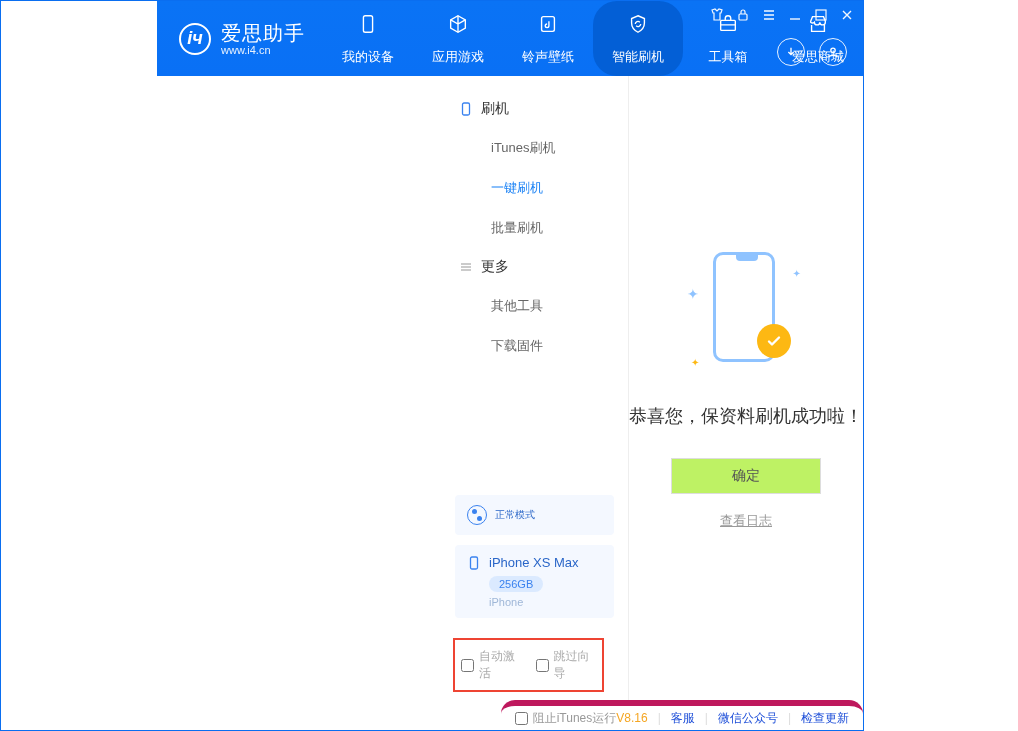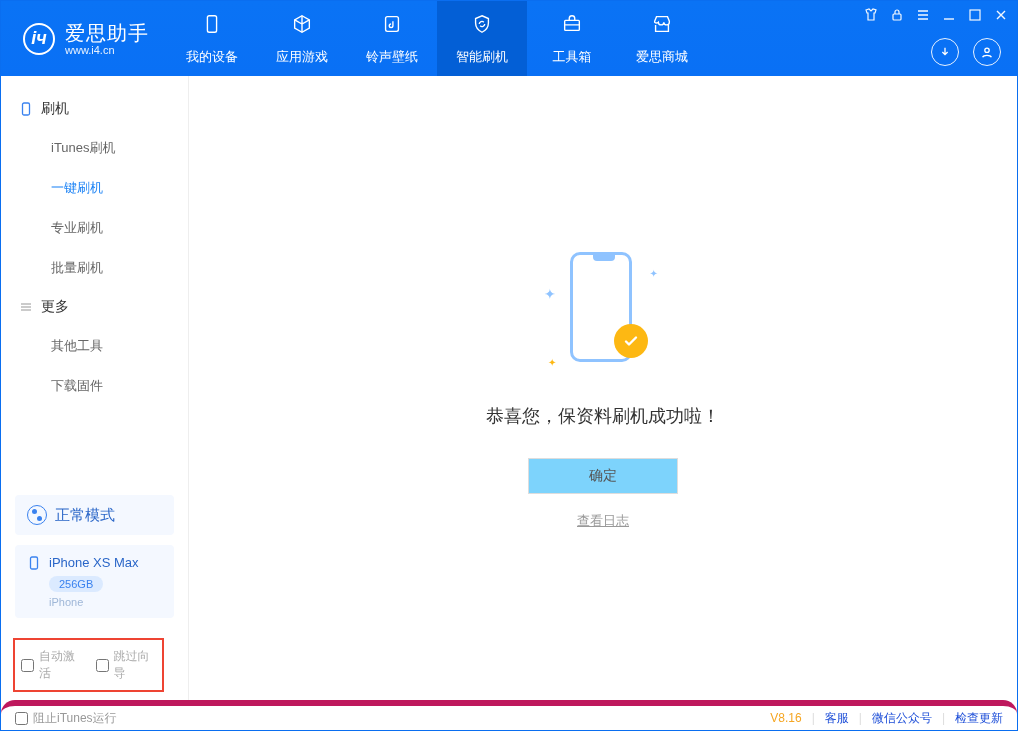--- a/index.html
+++ b/index.html
@@ -1,46 +1,46 @@
 <!DOCTYPE html>
 <html><head>
 <meta charset="utf-8">
 <style>
 * { margin: 0; padding: 0; box-sizing: border-box; }
 body { font-family: "Microsoft YaHei", -apple-system, sans-serif; font-size: 13px; color: #333; background: #fff; }
-.window { width: 1018px; height: 731px; border: 1px solid #0a6ef0; display: flex; flex-direction: column; position: relative; }
+.window { width: 864px; height: 731px; border: 1px solid #0a6ef0; display: flex; flex-direction: column; position: relative; align-items: flex-end; }
 
 
 .header { height: 75px; background: linear-gradient(to bottom, #0a73f5, #0970f5); display: flex; align-items: center; color: #fff; position: relative; }
 .logo-area { display: flex; align-items: center; padding: 0 18px 0 22px; gap: 10px; }
 .logo-badge { width: 32px; height: 32px; border-radius: 50%; border: 2px solid #fff; display: flex; align-items: center; justify-content: center; font-weight: bold; font-size: 18px; font-style: italic; }
 .logo-text .name { font-size: 20px; font-weight: 500; letter-spacing: 1px; line-height: 1.1; }
 .logo-text .url { font-size: 11px; opacity: 0.9; }
 .tabs { display: flex; align-self: stretch; }
 .tab { width: 90px; display: flex; flex-direction: column; align-items: center; justify-content: center; gap: 11px; cursor: pointer; font-size: 13px; }
-.tab.active { background: #035fd6; }
+.tab.active { background: #035fd6; border-radius: 24px; }
 .tab-icon { width: 26px; height: 26px; display: flex; align-items: center; justify-content: center; }
 .tab-icon svg { width: 22px; height: 22px; }
 .rightctrls { position: absolute; right: 8px; top: 6px; display: flex; gap: 10px; align-items: center; }
 .small-icon { width: 16px; height: 16px; cursor: pointer; opacity: 0.95; display:flex; align-items:center; justify-content:center; }
 .big-right { position: absolute; right: 16px; bottom: 10px; display: flex; gap: 14px; }
 .circ-btn { width: 28px; height: 28px; border-radius: 50%; border: 1.5px solid rgba(255,255,255,0.9); display: flex; align-items: center; justify-content: center; cursor: pointer; }
 
 
 .body { flex: 1; display: flex; min-height: 0; }
 .sidebar { width: 188px; border-right: 1px solid #eee; display: flex; flex-direction: column; }
 .nav { padding-top: 14px; flex: 1; overflow: auto; }
 .nav-group-title { display: flex; align-items: center; gap: 8px; padding: 10px 18px; font-size: 14px; color: #333; font-weight: 500; }
 .nav-group-title .gicon { width: 14px; height: 14px; display: flex; align-items: center; justify-content: center; }
 .nav-item { padding: 11px 18px 11px 50px; font-size: 13px; color: #666; cursor: pointer; }
 .nav-item.active { color: #1b82f5; }
 
 .status-block { padding: 10px 14px; }
 .status-box, .device-box { background: #f4f8ff; border-radius: 4px; margin-bottom: 10px; }
-.status-box { padding: 10px 12px; display: flex; align-items: center; gap: 8px; color: #2a66c8; font-size: 15px; }
+.status-box { padding: 10px 12px; display: flex; align-items: center; gap: 8px; color: #2a66c8; font-size: 10px; }
 .status-dot { width: 20px; height: 20px; border-radius: 50%; border: 1.5px solid #3a82ef; color: #3a82ef; display: flex; align-items: center; justify-content: center; font-size: 11px; position: relative; }
 .status-dot::before, .status-dot::after { content: ""; position: absolute; border-radius: 50%; background: #3a82ef; }
 .status-dot::before { width: 5px; height: 5px; top: 3px; left: 4px; }
 .status-dot::after { width: 5px; height: 5px; bottom: 3px; right: 4px; }
 .device-box { padding: 10px 12px; }
 .device-row1 { display: flex; align-items: center; gap: 8px; color: #2a66c8; font-size: 13px; font-weight: 500; }
 .device-badge { display: inline-block; margin-top: 6px; margin-left: 22px; padding: 2px 10px; border-radius: 10px; background: #dbeaff; color: #3a82ef; font-size: 11px; }
 .device-sub { margin-top: 4px; margin-left: 22px; color: #9fb7d8; font-size: 11px; }
 
 .highlight-box { margin: 0 24px 8px 12px; border: 2px solid #e43; padding: 8px 6px; display: flex; gap: 14px; align-items: center; }
@@ -52,21 +52,21 @@
 .phone-illu { position: relative; width: 130px; height: 130px; margin-bottom: 28px; }
 .phone { position: absolute; left: 32px; top: 6px; width: 62px; height: 110px; border: 3px solid #8fc3ff; border-radius: 10px; background: #fff; }
 .phone::after { content: ""; position: absolute; top: 0; left: 20px; width: 22px; height: 6px; background: #8fc3ff; border-radius: 0 0 4px 4px; }
 .chk-circle { position: absolute; right: 20px; bottom: 18px; width: 34px; height: 34px; border-radius: 50%; background: #fdb813; display: flex; align-items: center; justify-content: center; }
 .chk-circle svg { width: 18px; height: 18px; }
 .sparkle { position: absolute; color: #8fc3ff; }
 .s1 { left: 6px; top: 40px; font-size: 14px; }
 .s2 { right: 10px; top: 22px; font-size: 10px; }
 .s3 { left: 10px; bottom: 8px; font-size: 10px; color: #fdb813; }
 .msg { font-size: 18px; color: #333; margin-bottom: 30px; }
-.ok-btn { width: 150px; height: 36px; border: 1px solid #ddd; background: #7dd3fc; font-size: 14px; color: #555; cursor: pointer; margin-bottom: 18px; }
+.ok-btn { width: 150px; height: 36px; border: 1px solid #ddd; background: #bef264; font-size: 14px; color: #555; cursor: pointer; margin-bottom: 18px; }
 .log-link { color: #999; font-size: 13px; text-decoration: underline; cursor: pointer; }
 
 
 .footer { height: 30px; border-top: 6px solid #be185d; display: flex; align-items: center; padding: 0 14px; font-size: 12px; color: #999; border-radius: 14px; }
 .footer .chk { color: #999; }
 .footer-right { margin-left: auto; display: flex; align-items: center; gap: 10px; }
 .footer-right .sep { color: #ddd; }
 .version { color: #f5a623; }
 .flink { color: #1d4ed8; cursor: pointer; }
 </style>
@@ -192,21 +192,20 @@
         <div class="nav-group-title">
           <span class="gicon">
               <svg viewBox="0 0 14 14" fill="none" stroke="#3a82ef" stroke-width="1.3">
                 <rect x="3.5" y="1" width="7" height="12" rx="1.5"></rect>
               </svg>
             </span>
           <span>刷机</span>
         </div>
         <div class="nav-item">iTunes刷机</div>
         <div class="nav-item active">一键刷机</div>
-        <div class="nav-item">专业刷机</div>
         <div class="nav-item">批量刷机</div>
 
         <div class="nav-group-title">
           <span class="gicon">
               <svg viewBox="0 0 14 14" stroke="#bbb" stroke-width="1.3">
                 <path d="M2 4h10M2 7h10M2 10h10"></path>
               </svg>
             </span>
           <span>更多</span>
         </div>

